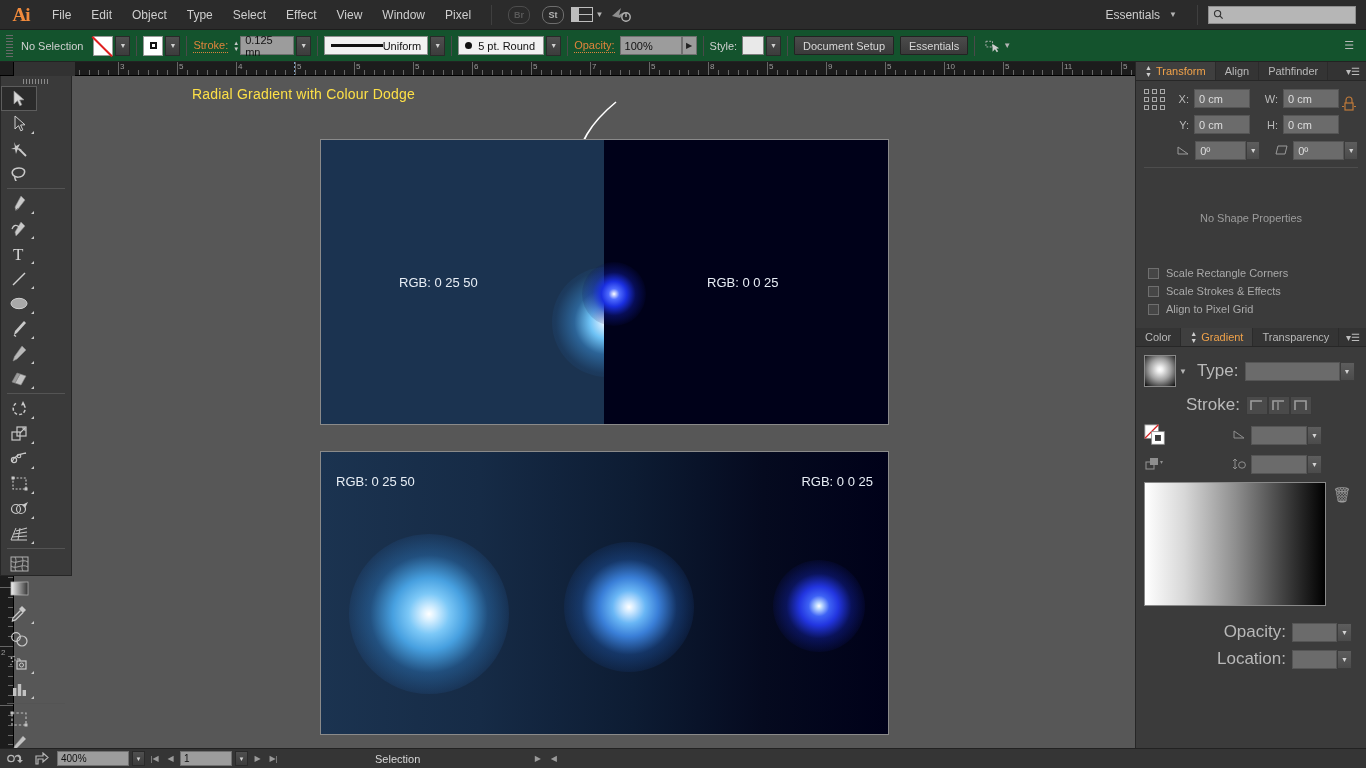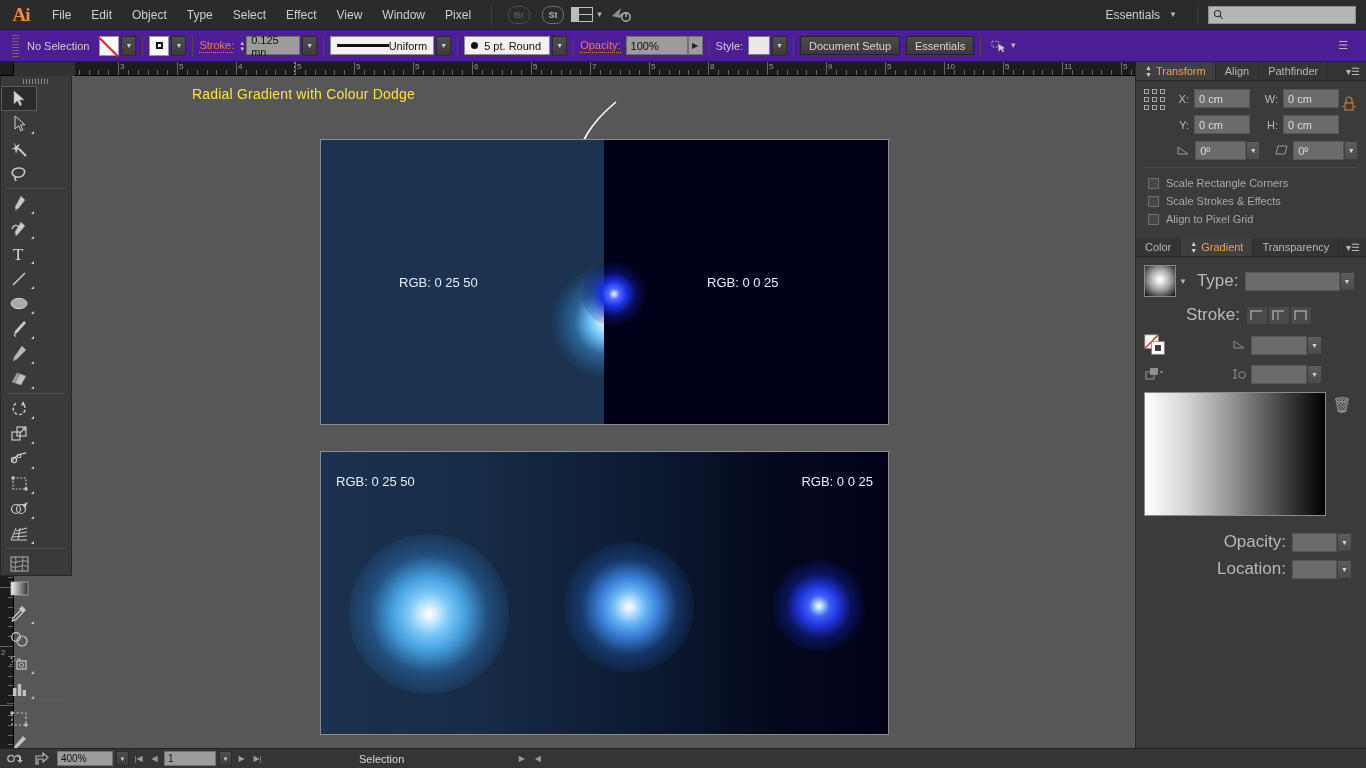--- a/index.html
+++ b/index.html
@@ -56,22 +56,22 @@
   }
   .searchbox {
     width: 148px; height: 18px; background: #b6b6b6; border: 1px solid #8d8d8d;
     margin-right: 10px; display: flex; align-items: center; padding: 0 4px;
   }
   .searchbox svg { flex: none; }
 
   
   .controlbar {
     position: absolute; left: 0; top: 30px; width: 1366px; height: 32px;
-    background: #4c1d95; border-bottom: 1px solid #222;
-    display: flex; align-items: center; padding: 0 12px;
+    background: #14532d; border-bottom: 1px solid #222;
+    display: flex; align-items: center; padding: 0 6px;
   }
   .grip { width: 7px; height: 22px; margin-right: 4px;
     background: repeating-linear-gradient(to bottom, #6a6a6a 0 1px, transparent 1px 3px);
   }
   .cb-label { color: #d0d0d0; font-size: 11px; margin: 0 10px 0 4px; white-space: nowrap; }
   .cb-sep { width: 1px; height: 20px; background: #4a4a4a; margin: 0 6px; }
   .swatch-none {
     width: 20px; height: 20px; background: #fff; border: 1px solid #999; position: relative;
   }
   .swatch-none::after {
@@ -902,20 +902,21 @@
         <span class="xf-lab" style="margin-left:12px">
           <svg width="13" height="10" viewBox="0 0 13 10">
               <path d="M1 9 L10 9 L12 1 L3 1 Z" fill="none" stroke="#9a9a9a" stroke-width="1"></path>
             </svg>
         </span>
         <div class="xf-field" style="width:56px">0º</div>
         <div class="xf-dd">▼</div>
       </div>
 
       <div class="panel-divider"></div>
+      <div class="noshape">No Shape Properties</div>
 
       <div class="chk-row">
         <span class="chkbox"></span>
         <span class="chk-lab">Scale Rectangle Corners</span>
       </div>
       <div class="chk-row">
         <span class="chkbox"></span>
         <span class="chk-lab">Scale Strokes &amp; Effects</span>
       </div>
       <div class="chk-row">
@@ -1044,21 +1045,21 @@
       <svg width="20" height="13" viewBox="0 0 20 13">
           <circle cx="6" cy="6.5" r="3.2" fill="none" stroke="#b5b5b5" stroke-width="1.3"></circle>
           <path d="M10 4 C14 1,17 4,16 8 L18 8 L15 11 L12 8 L14 8 C15 5,12 3,10 6 Z" fill="#b5b5b5"></path>
         </svg>
     </div>
     <div class="sb-icon">
       <svg width="16" height="14" viewBox="0 0 16 14">
           <path d="M2 12 L2 4 L9 4 L9 1 L14 5.5 L9 10 L9 7 L4 7 L4 12 Z" fill="none" stroke="#b5b5b5" stroke-width="1.2"></path>
         </svg>
     </div>
-    <div class="sb-field" style="width:56px">400%</div>
+    <div class="sb-field" style="width:72px">400%</div>
     <div class="sb-dd">▼</div>
     <div class="sb-nav">|◀</div>
     <div class="sb-nav">◀</div>
     <div class="sb-field" style="width:52px">1</div>
     <div class="sb-dd">▼</div>
     <div class="sb-nav">▶</div>
     <div class="sb-nav">▶|</div>
     <div class="sb-status">Selection</div>
     <div class="sb-nav" style="margin-left:108px">▶</div>
     <div class="sb-nav">◀</div>

